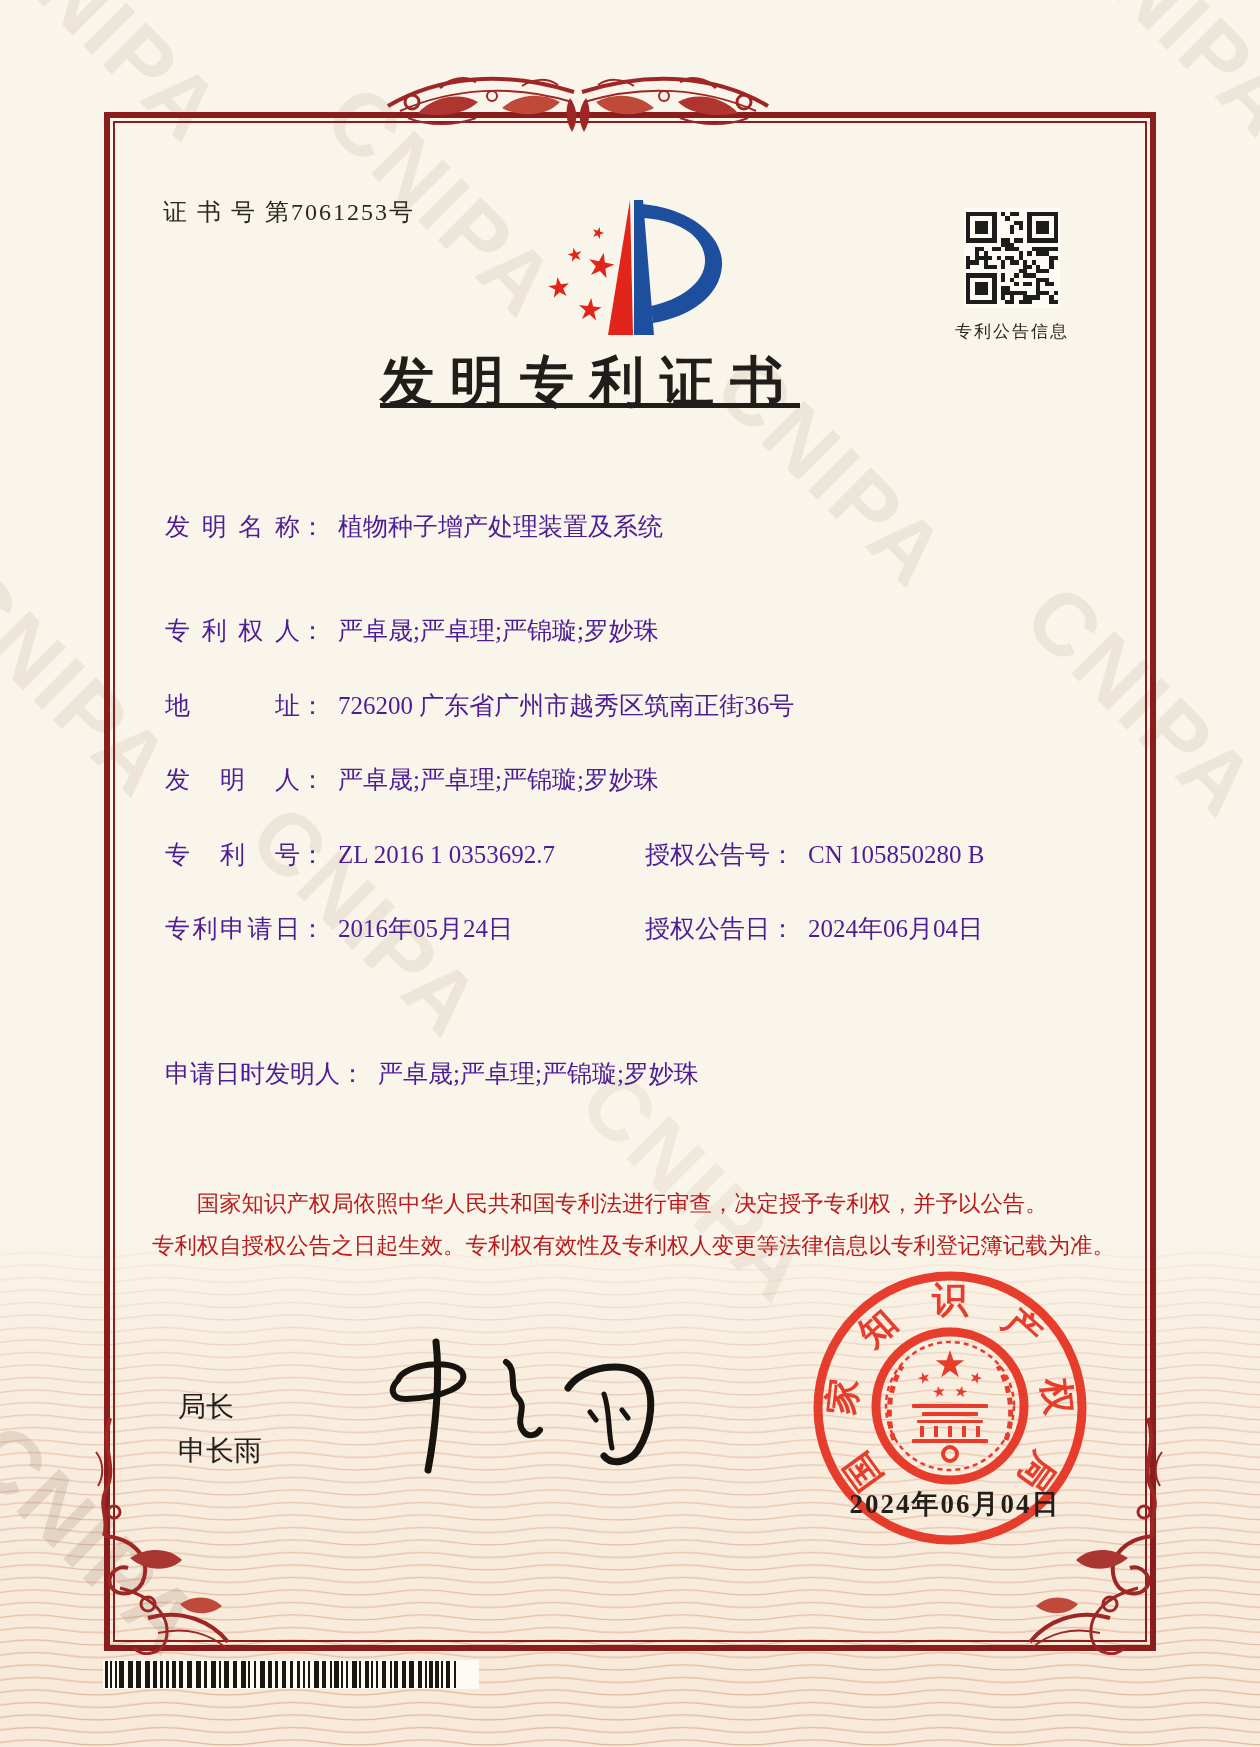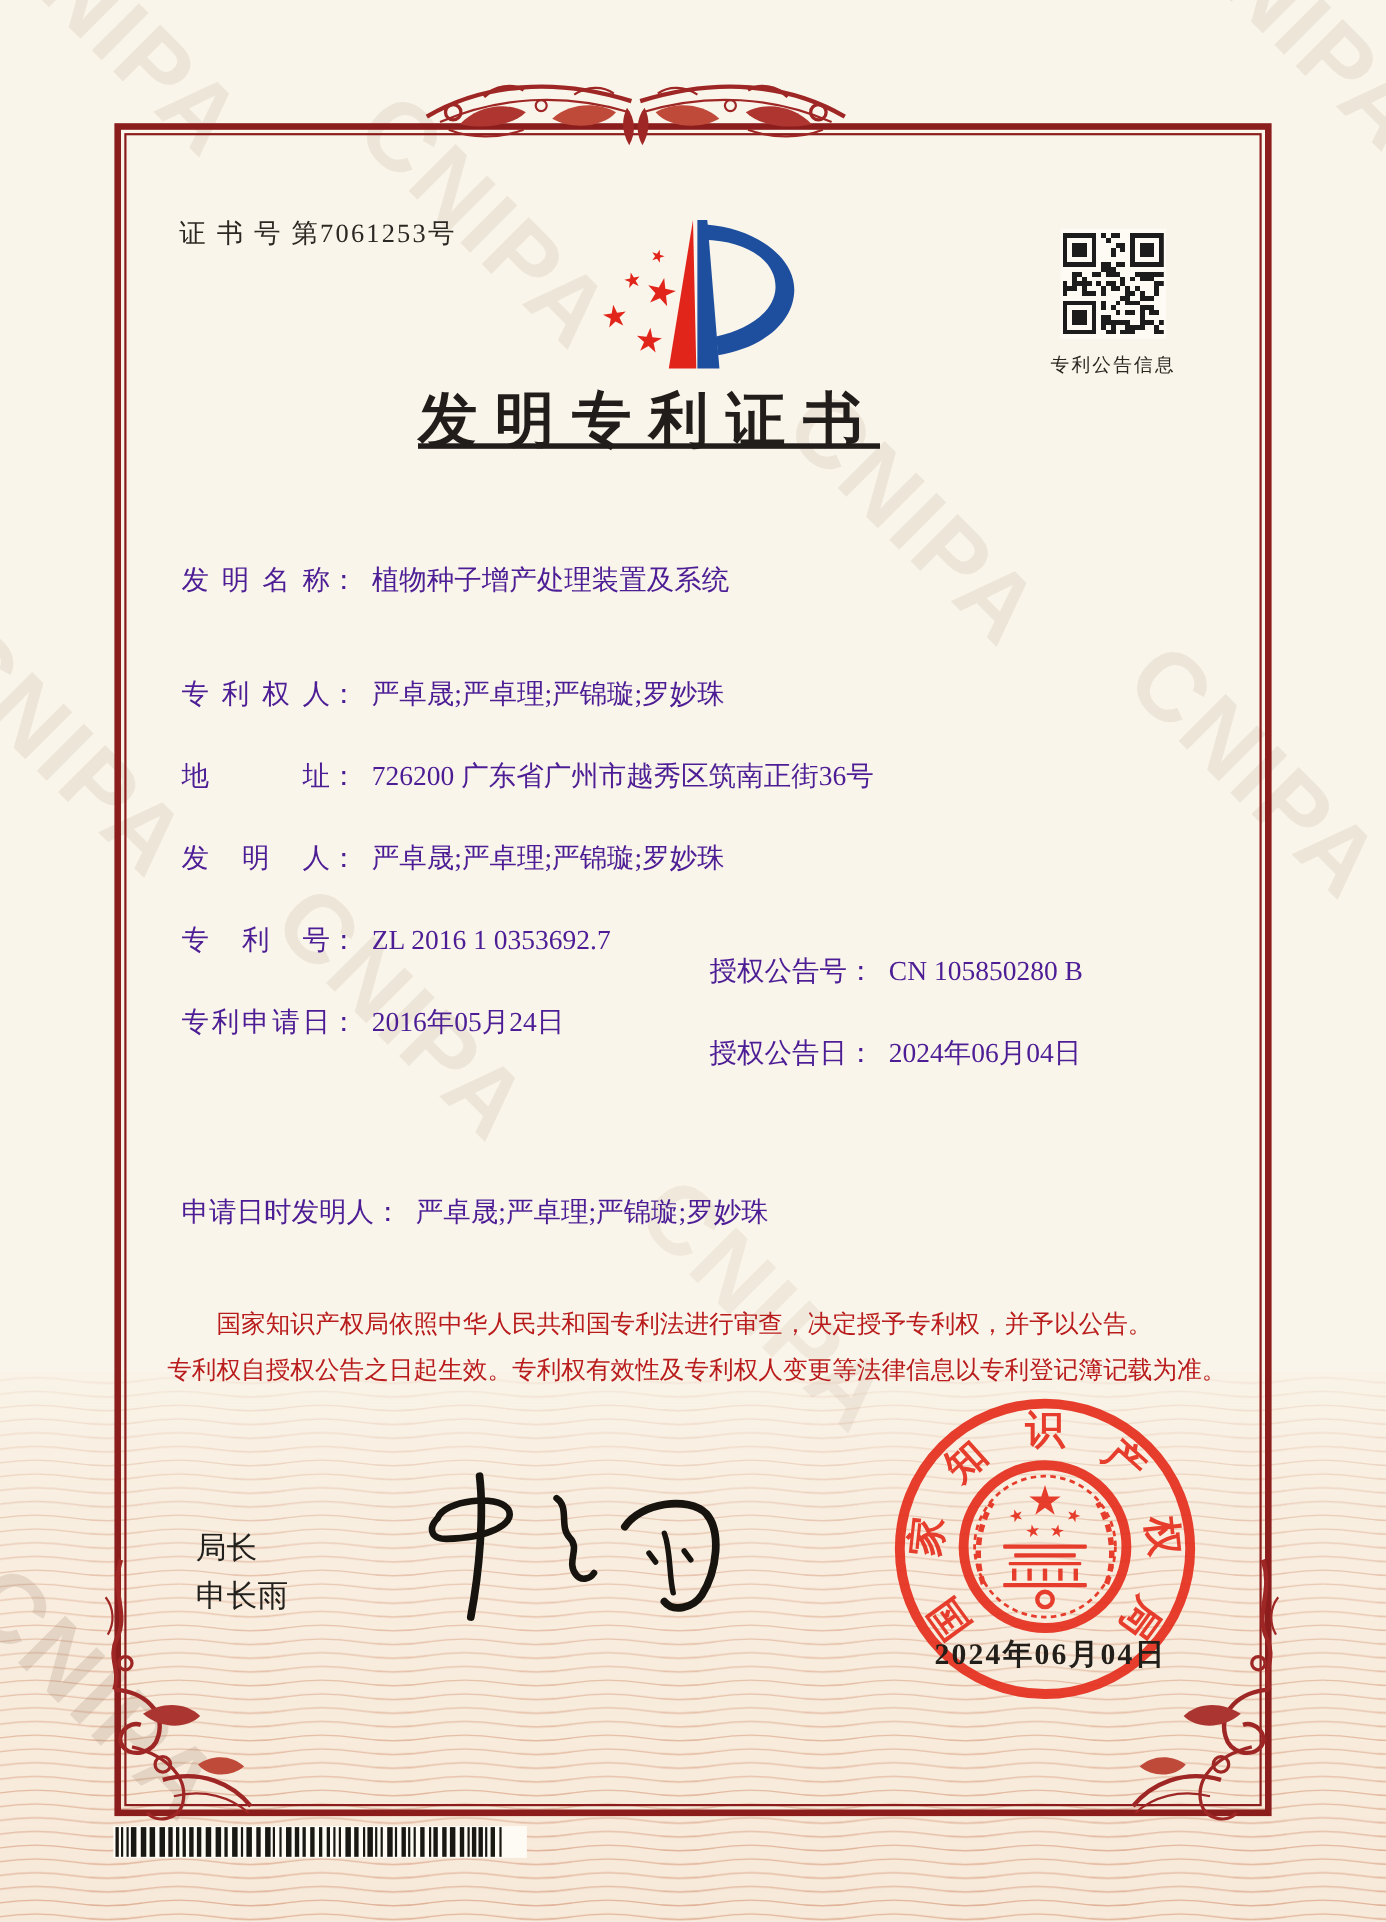--- a/index.html
+++ b/index.html
@@ -35,21 +35,21 @@
   
   .cert-no{position:absolute;left:163px;top:196px;z-index:4;font-size:24px;letter-spacing:2px;color:#2b2722;}
   .logo{position:absolute;left:538px;top:192px;width:190px;height:152px;z-index:4;}
   .qr{position:absolute;left:964px;top:208px;width:96px;height:100px;z-index:4;background:#fdfbf4;padding:2px;box-sizing:border-box;}
   .qr svg{width:100%;height:100%;}
   .qr-label{position:absolute;left:946px;top:320px;width:132px;z-index:4;text-align:center;font-size:17px;letter-spacing:2px;color:#2b2722;}
   .title{position:absolute;left:380px;top:346px;z-index:4;font-size:54px;font-weight:700;letter-spacing:16px;color:#211d1a;text-decoration:underline;}
   
   .row{position:absolute;left:165px;z-index:4;font-size:25px;white-space:nowrap;color:#4c1d95;}
   .flabel{display:inline-block;width:135px;text-align:justify;text-align-last:justify;vertical-align:bottom;}
-  .flabel.auto{width:auto;text-align-last:auto;margin-top:28px;}
+  .flabel.auto{width:auto;text-align-last:auto;}
   .colon{display:inline-block;}
   .fvalue{margin-left:13px;}
   .rcol{position:absolute;left:480px;top:0;white-space:nowrap;}
   .r1{top:510px}.r2{top:614px}.r3{top:689px}.r4{top:763px}
   .r5{top:838px}.r6{top:912px}.r7{top:985px}.r8{top:1057px}
   
   .legal{position:absolute;left:152px;top:1183px;width:985px;z-index:4;font-size:22.4px;line-height:41.5px;color:#b91c1c;}
   .legal .l1{text-indent:2em;}
   
   .officer-title{position:absolute;left:178px;top:1388px;z-index:4;font-family:"Liberation Sans","DejaVu Sans",sans-serif;font-size:28px;color:#22201c;}

